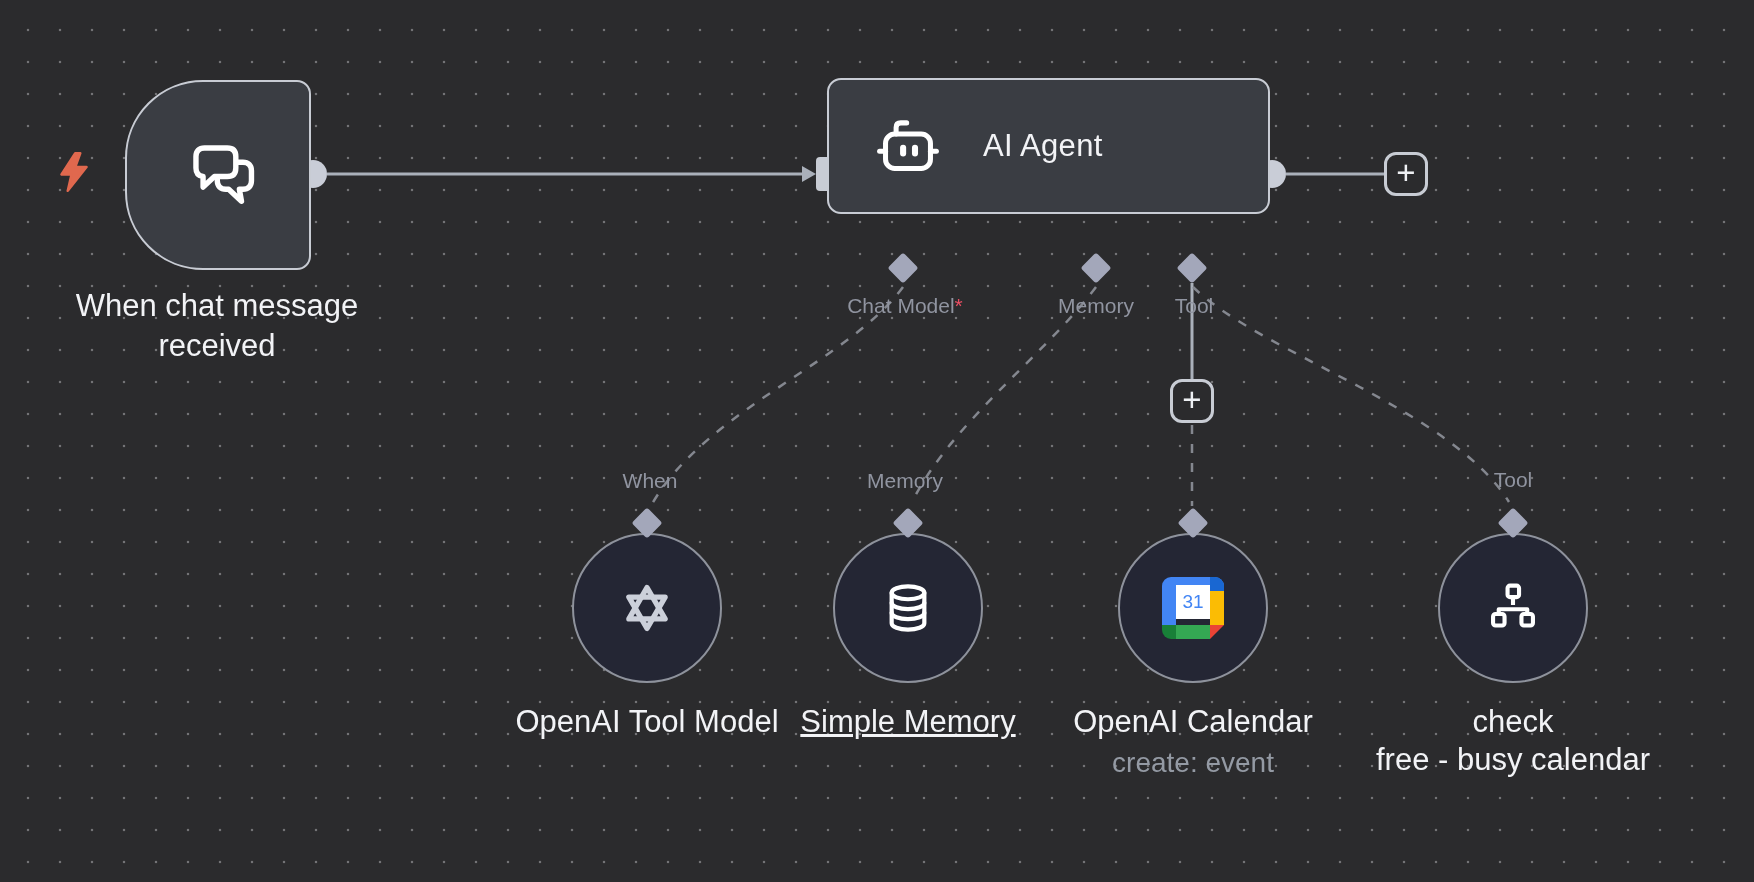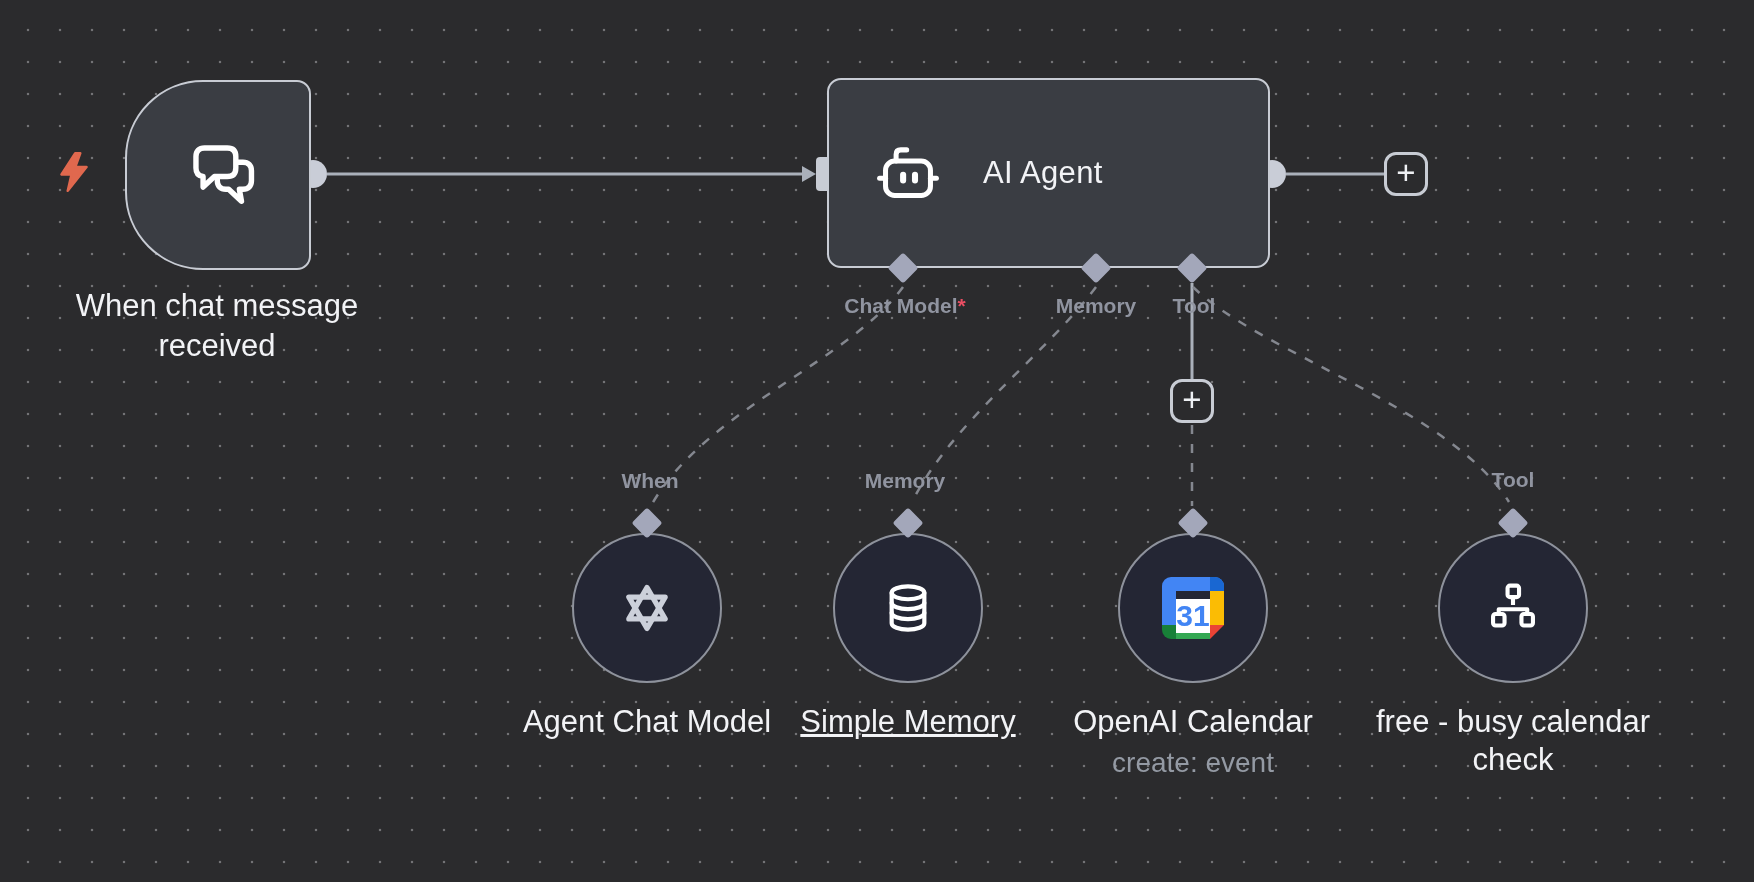--- a/index.html
+++ b/index.html
@@ -45,21 +45,21 @@
     border:2.5px solid var(--node-border);
     z-index:3;
   }
   .trigger-node{
     left:125px;top:80px;width:186px;height:190px;
     border-radius:78px 14px 14px 78px;
     display:flex;align-items:center;justify-content:center;
     padding-left:10px;
   }
   .agent-node{
-    left:827px;top:78px;width:443px;height:190px;
+    left:827px;top:78px;width:443px;height:136px;
     border-radius:14px;
     display:flex;align-items:center;
     padding-left:42px;
   }
   .agent-title{font-size:31px;font-weight:500;color:var(--text);margin-left:38px;letter-spacing:.3px;}
 
   .circle-node{
     position:absolute;width:150px;height:150px;border-radius:50%;
     background:var(--circle-fill);
     border:2.5px solid var(--circle-border);
@@ -80,38 +80,38 @@
 
   
   .node-label{
     position:absolute;width:440px;text-align:center;
     font-size:31px;line-height:38px;color:var(--text);
     z-index:2;white-space:nowrap;
   }
   .node-sub{font-size:28px;line-height:30px;color:var(--subtitle);margin-top:7px;text-align:center;}
   .port-label{
     position:absolute;width:300px;text-align:center;
-    font-size:21px;color:var(--muted);z-index:2;white-space:nowrap;font-weight:bold;
+    font-size:21px;color:var(--muted);z-index:2;white-space:nowrap;
   }
   .star{color:var(--red);}
 
   
   .gcal{position:relative;width:62px;height:62px;border-radius:9px;overflow:hidden;}
   .gcal div{position:absolute;}
   .gc-top{left:0;top:0;width:62px;height:14px;background:var(--gcal-blue);}
   .gc-tr{left:48px;top:0;width:14px;height:14px;background:var(--gcal-darkblue);}
   .gc-left{left:0;top:14px;width:14px;height:34px;background:var(--gcal-blue);}
   .gc-right{left:48px;top:14px;width:14px;height:34px;background:var(--gcal-yellow);}
   .gc-bottom{left:14px;top:48px;width:34px;height:14px;background:var(--gcal-green);}
   .gc-bl{left:0;top:48px;width:14px;height:14px;background:var(--gcal-darkgreen);}
   .gc-br{left:48px;top:48px;width:14px;height:14px;background:var(--gcal-red);
          clip-path:polygon(0 0,100% 0,0 100%);}
-  .gc-center{left:14px;top:22px;width:34px;height:34px;background:#fff;
+  .gc-center{left:14px;top:8px;width:34px;height:34px;background:#fff;
              display:flex;align-items:center;justify-content:center;
-             font-size:30px;font-weight:700;color:var(--gcal-blue);}
+             font-size:19px;font-weight:400;color:var(--gcal-blue);}
 </style>
 </head>
 <body>
 
 <svg id="wires" width="1754" height="882" viewBox="0 0 1754 882">
 
   <line x1="327" y1="174" x2="806" y2="174" stroke="var(--line)" stroke-width="3"></line>
   <polygon points="802,166 802,182 816,174" fill="var(--line)"></polygon>
   <rect x="816" y="157" width="15" height="34" rx="4" fill="var(--node-border)"></rect>
   <circle cx="313" cy="174" r="14" fill="var(--endpoint)"></circle>
@@ -220,25 +220,25 @@
     <g fill="none" stroke="#ffffff" stroke-width="3.4" stroke-linejoin="round">
       <rect x="19.5" y="5.5" width="9.5" height="9.5" rx="2"></rect>
       <path d="M24 15 V21.5 M12.2 29 V25 H35.8 V29"></path>
       <rect x="7.5" y="29" width="9.5" height="9.5" rx="2"></rect>
       <rect x="31" y="29" width="9.5" height="9.5" rx="2"></rect>
     </g>
   </svg>
 </div>
 
 <div class="node-label" style="left:427px;top:703px;">
-  <div>Agent Chat Model</div>
+  <div>OpenAI Tool Model</div>
 </div>
 <div class="node-label" style="left:688px;top:703px;text-decoration:underline;">
   <div>Simple Memory</div>
 </div>
 <div class="node-label" style="left:973px;top:703px;">
   <div>OpenAI Calendar</div>
   <div class="node-sub">create: event</div>
 </div>
 <div class="node-label" style="left:1293px;top:703px;">
+  <div>check</div>
   <div>free - busy calendar</div>
-  <div>check</div>
 </div>
 
 </body></html>

